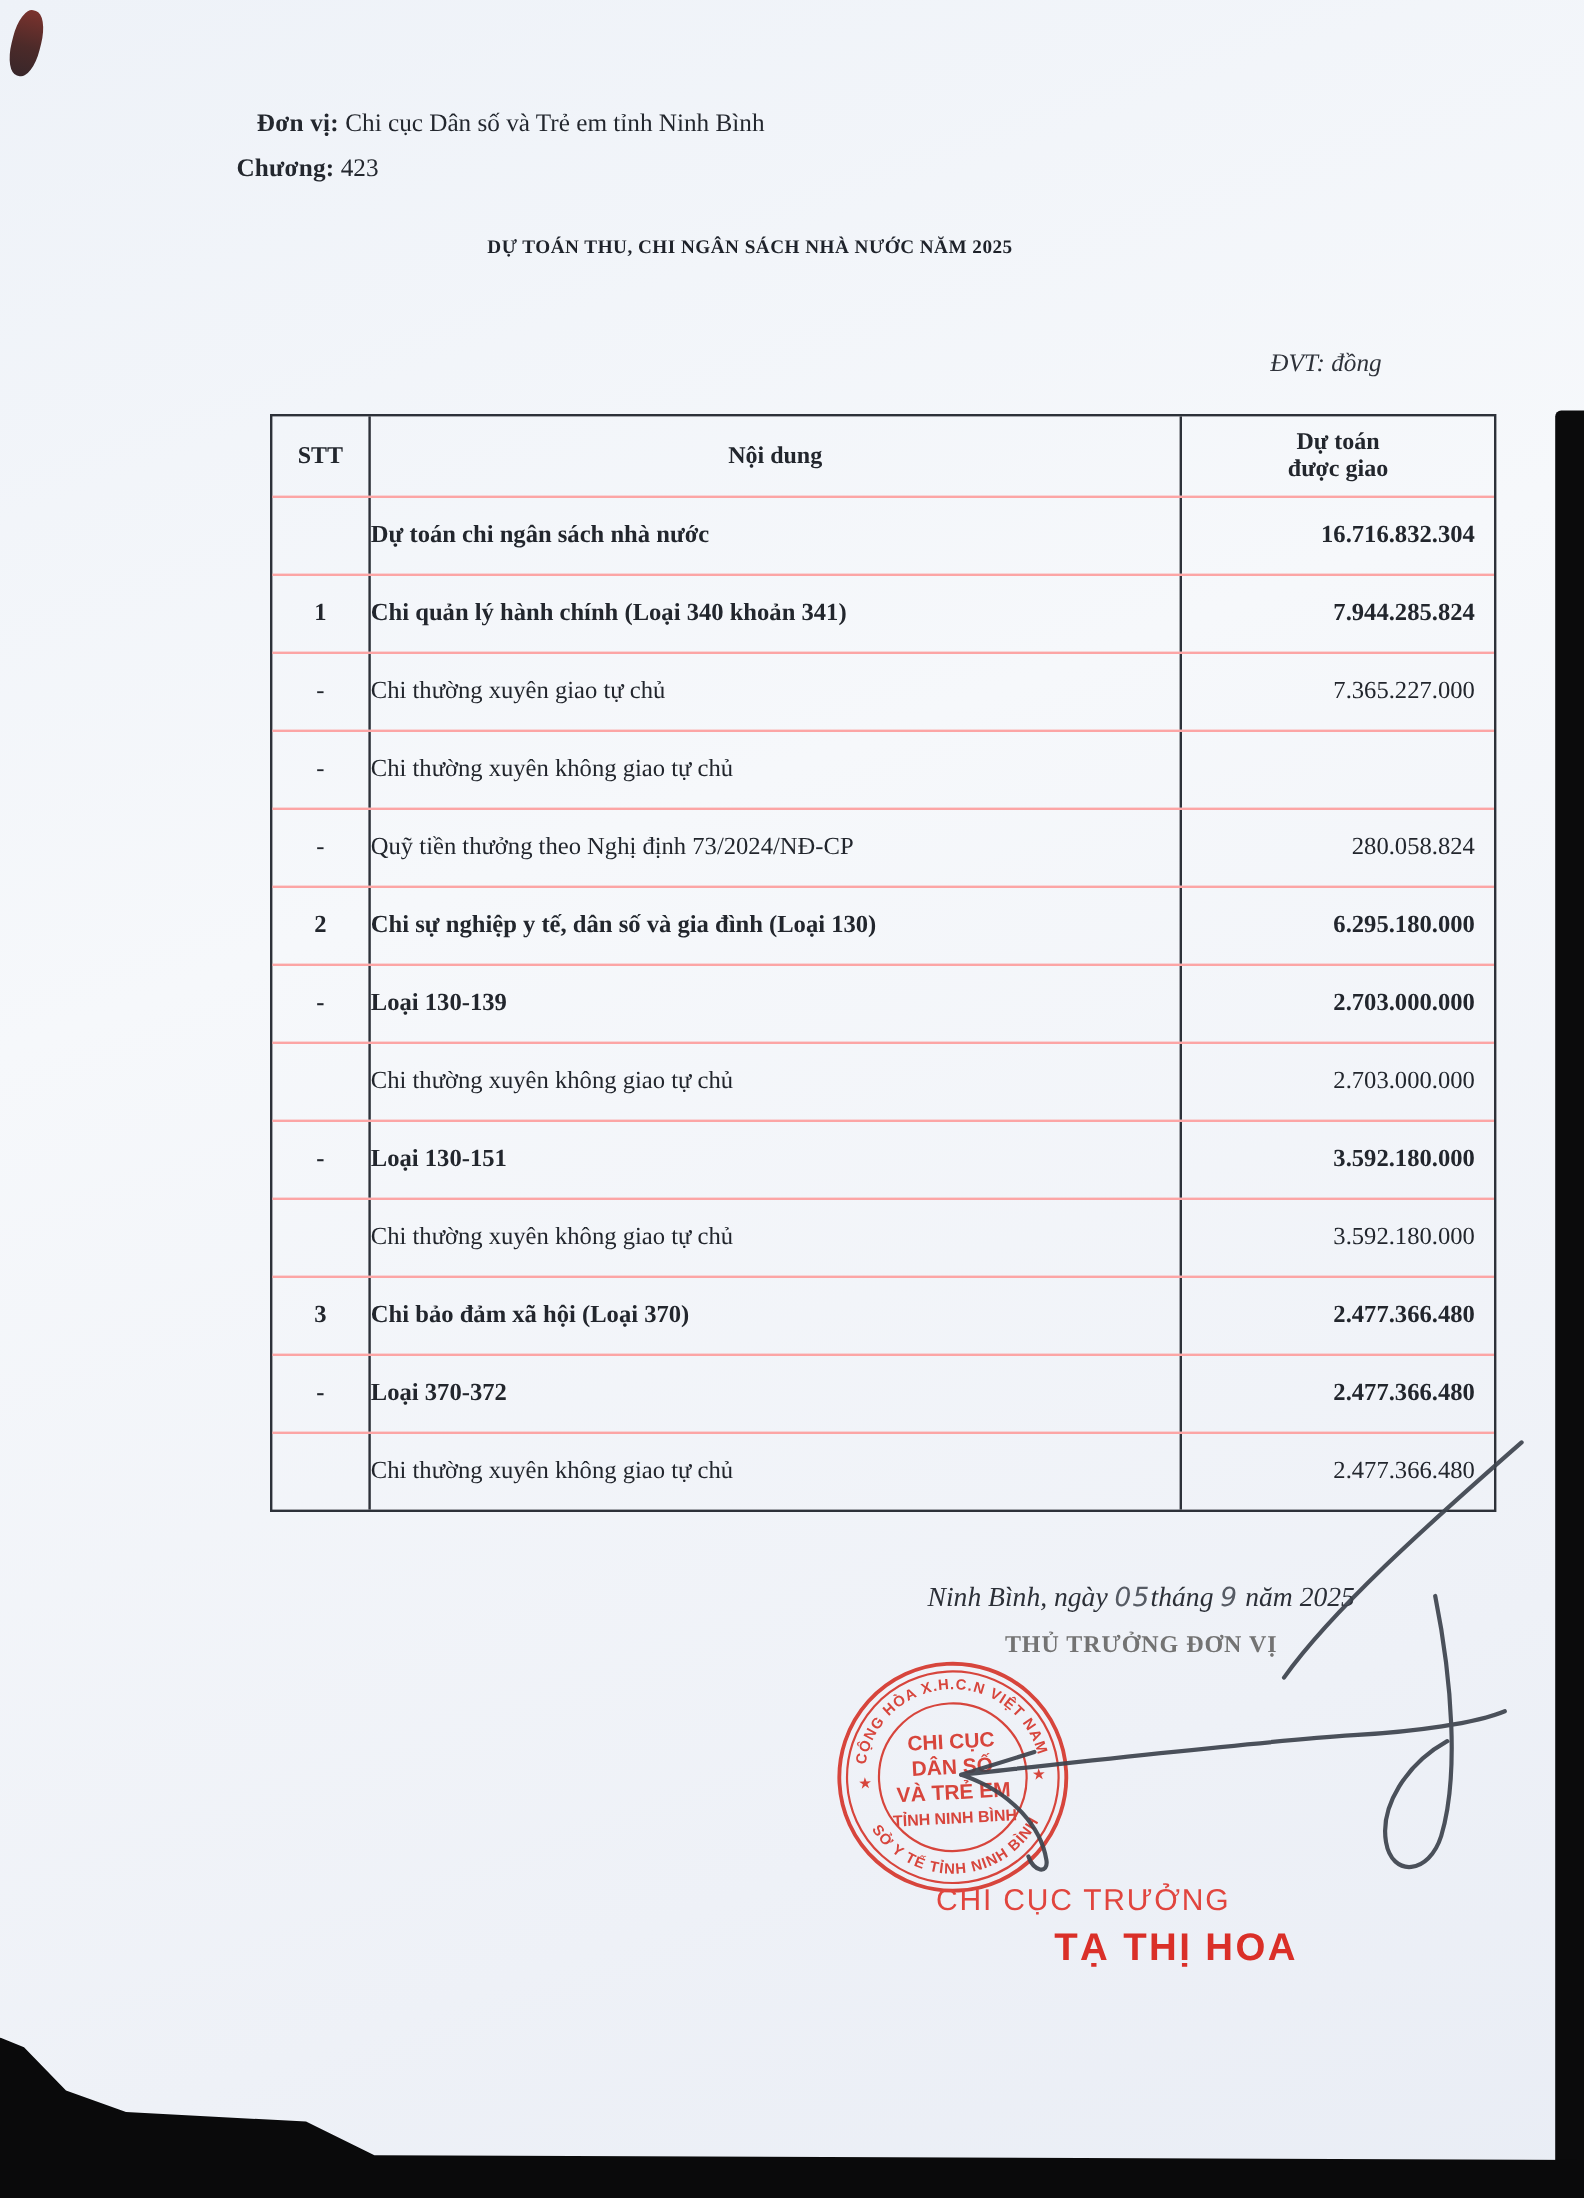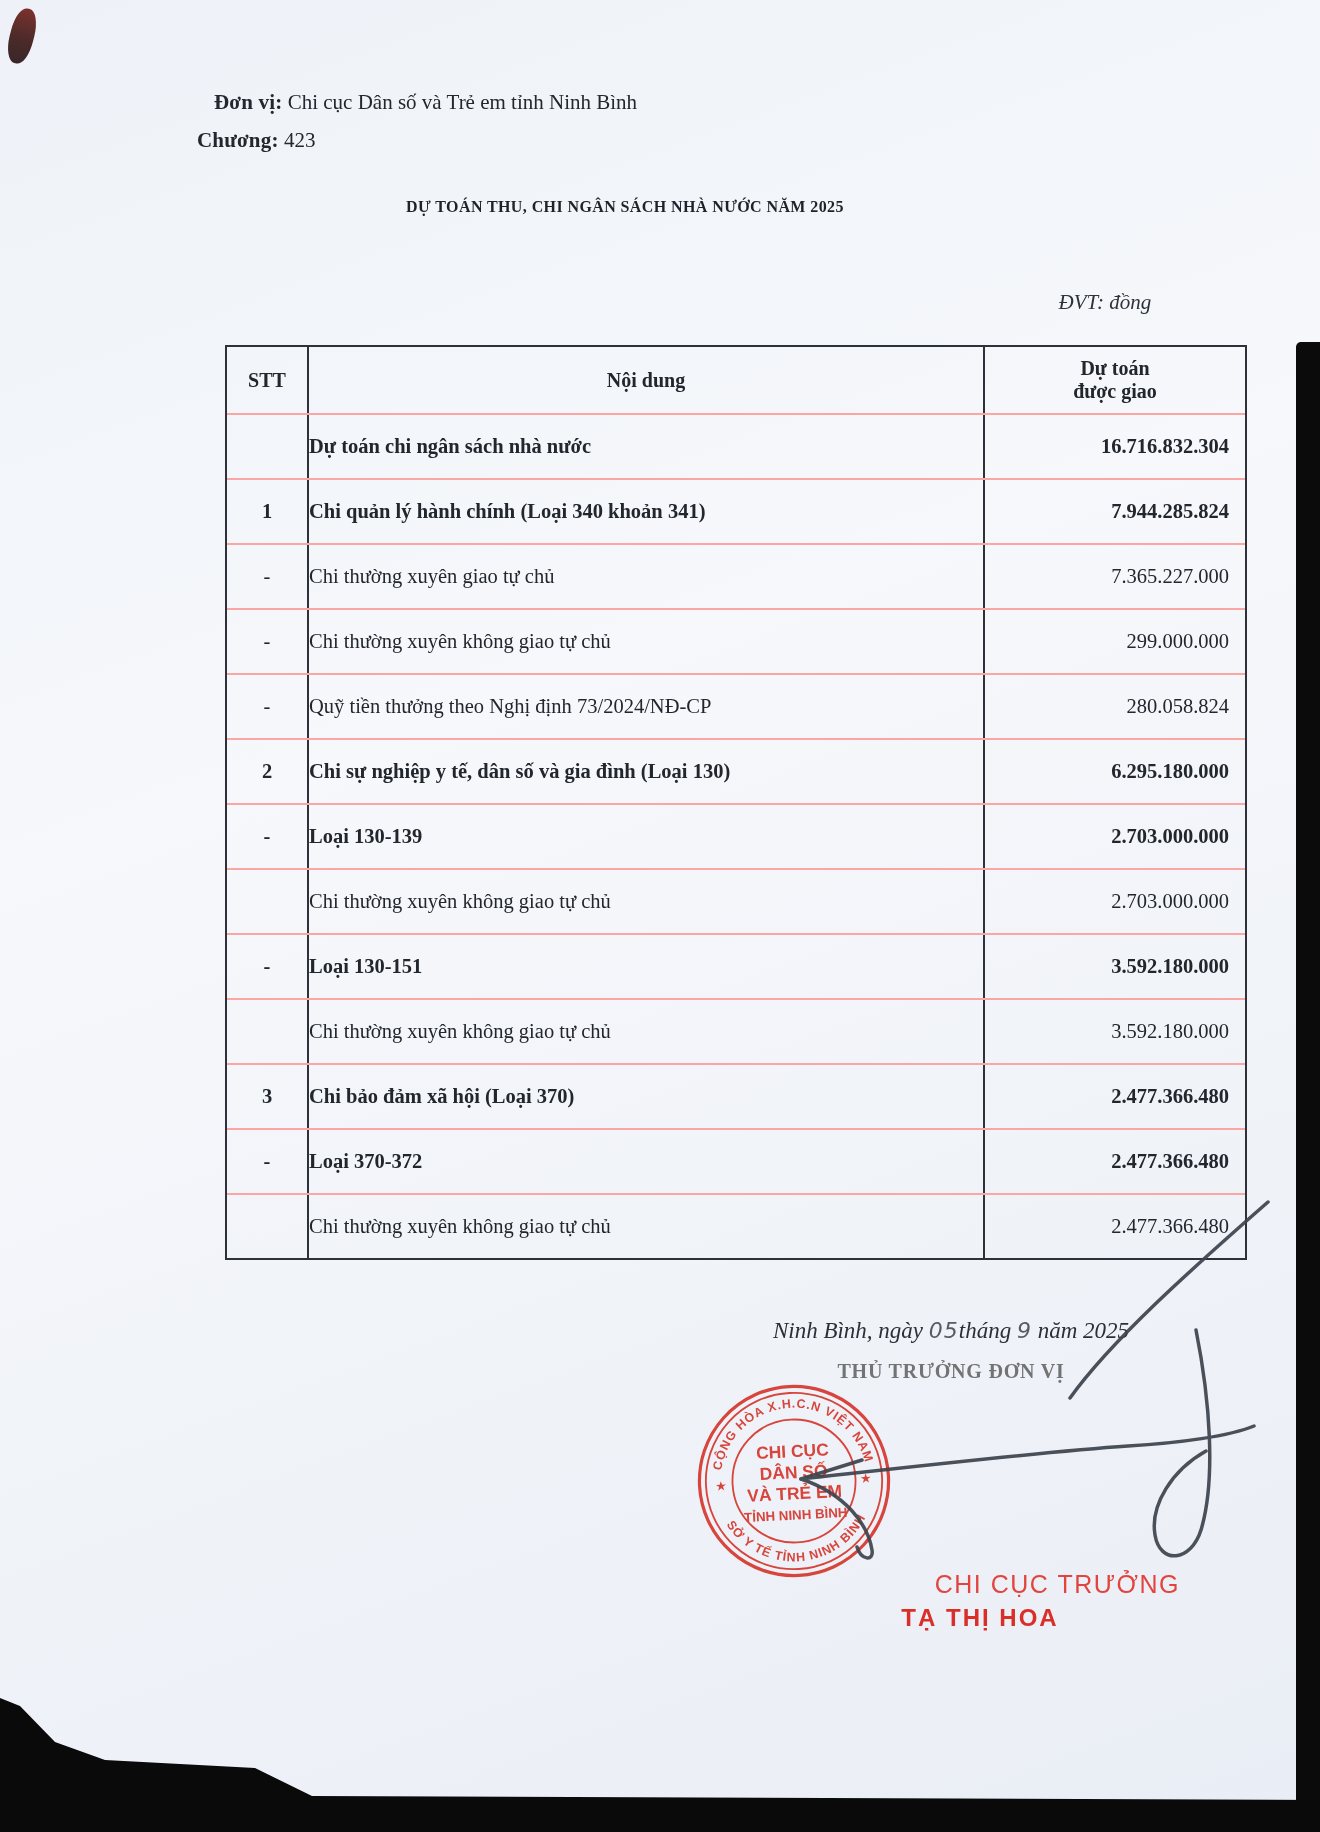--- a/index.html
+++ b/index.html
@@ -28,24 +28,24 @@
   .t-head{height:66px;}
   .t-head .cell{font-weight:bold;justify-content:center;text-align:center;padding:0;font-size:20px;}
   .t-body .t-row{height:63px;}
   .row-bold .cell{font-weight:bold;}
 
   
   .date-line{width:602px;text-align:center;font-style:italic;font-size:23px;color:#2b2f37;}
   .hand{font-family:"DejaVu Sans",sans-serif;color:#565b64;letter-spacing:1px;font-size:22px;}
   .signer-title{width:602px;text-align:center;font-weight:bold;font-size:20px;
                 letter-spacing:.8px;color:#737373;}
-  .red-pos{width:400px;text-align:right;font-family:"Liberation Sans",sans-serif;
+  .red-pos{width:400px;text-align:left;font-family:"Liberation Sans",sans-serif;
            font-size:25px;color:#e1453e;letter-spacing:1.5px;}
   .red-name{width:400px;text-align:center;font-family:"Liberation Sans",sans-serif;
-            font-weight:bold;font-size:24px;color:#da2f28;letter-spacing:2px;}
+            font-weight:bold;font-size:32px;color:#da2f28;letter-spacing:2px;}
 
   .stamp-wrap{transform:rotate(-3deg);opacity:.93;}
   .stamp-wrap svg{display:block;}
 
   
   .scan-right{left:1296px;top:342px;width:24px;height:1490px;background:#0b0b0c;border-radius:5px 0 0 0;}
   .scan-bottom{left:0;top:1690px;width:1320px;height:142px;background:#0a0a0b;
     clip-path:polygon(0px 8px,20px 16px,55px 52px,105px 70px,255px 78px,312px 106px,1320px 110px,1320px 142px,0px 142px);}
   .corner-mark{left:10px;top:8px;width:24px;height:56px;border-radius:45%;
     transform:rotate(14deg);
@@ -90,21 +90,20 @@
     <div class="cell c-value">7.944.285.824</div>
   </div>
       <div class="t-row">
     <div class="cell c-stt">-</div>
     <div class="cell c-content">Chi thường xuyên giao tự chủ</div>
     <div class="cell c-value">7.365.227.000</div>
   </div>
       <div class="t-row">
     <div class="cell c-stt">-</div>
     <div class="cell c-content">Chi thường xuyên không giao tự chủ</div>
-    <div class="cell c-value">299.000.000</div>
   </div>
       <div class="t-row">
     <div class="cell c-stt">-</div>
     <div class="cell c-content">Quỹ tiền thưởng theo Nghị định 73/2024/NĐ-CP</div>
     <div class="cell c-value">280.058.824</div>
   </div>
       <div class="t-row row-bold">
     <div class="cell c-stt">2</div>
     <div class="cell c-content">Chi sự nghiệp y tế, dân số và gia đình (Loại 130)</div>
     <div class="cell c-value">6.295.180.000</div>

